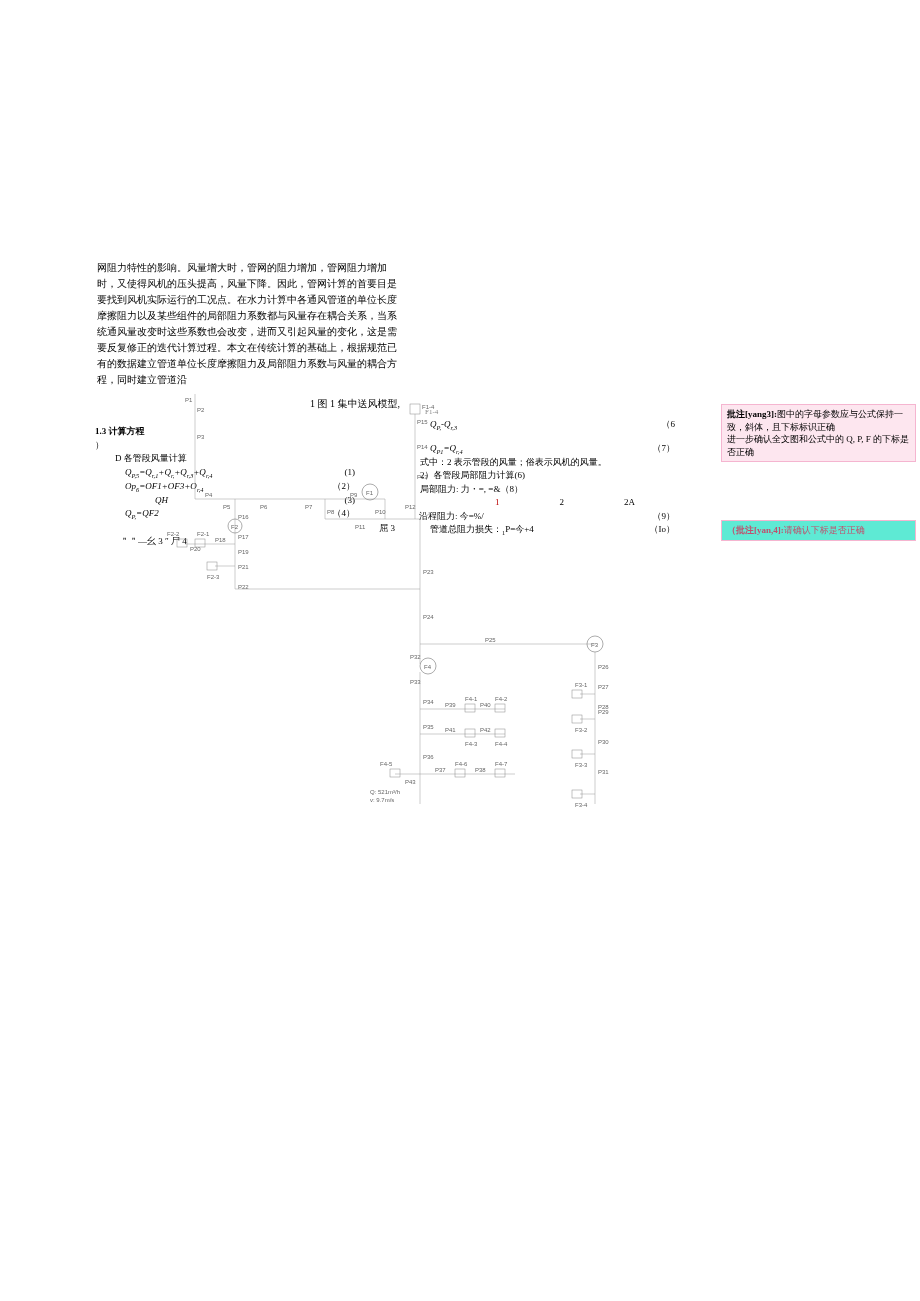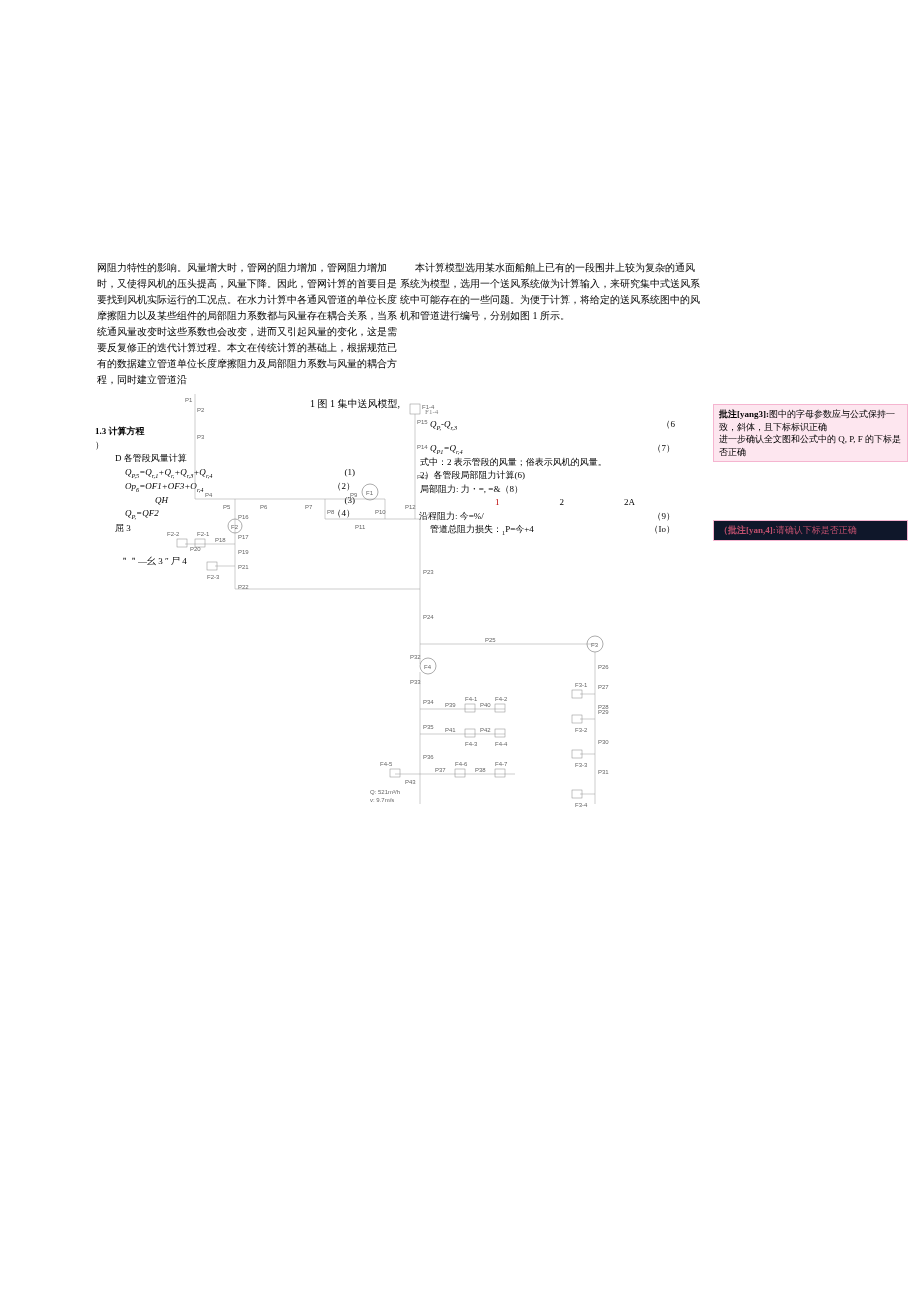--- a/index.html
+++ b/index.html
@@ -14,35 +14,34 @@
     .eq-left { left: 95px; top: 425px; width: 300px; }
     .eq-right { left: 415px; top: 407px; width: 300px; }
     .eq-row { display: flex; justify-content: space-between; padding-right: 40px; }
     .eq-row .lhs { font-style: italic; }
     .eq-row .num { }
     .diagram { position: absolute; left: 165px; top: 394px; width: 500px; height: 500px; }
     .diagram line { stroke: #999; stroke-width: 0.5; }
     .diagram text { font-size: 6px; fill: #666; font-family: sans-serif; }
     .diagram circle { fill: none; stroke: #888; stroke-width: 0.7; }
     .diagram rect { fill: none; stroke: #888; stroke-width: 0.5; }
-    .comment { position: absolute; right: 12px; width: 195px; font-size: 9px; padding: 3px 5px; line-height: 1.4; }
+    .comment { position: absolute; right: 4px; width: 195px; font-size: 9px; padding: 3px 5px; line-height: 1.4; }
     .c1 { top: 404px; background: #fde6ef; border: 1px solid #f5b5d0; }
-    .c2 { top: 520px; background: #0f172a; border: 1px solid #f5b5d0; color: #c0506e; }
+    .c2 { top: 520px; background: #5eead4; border: 1px solid #f5b5d0; color: #c0506e; }
     .comment .tag { font-weight: bold; }
     sub { font-size: 0.7em; }
   </style>
 </head>
 <body>
 
 <div class="page">
   <div class="col-left">
     <p>网阻力特性的影响。风量增大时，管网的阻力增加，管网阻力增加时，又使得风机的压头提高，风量下降。因此，管网计算的首要目是要找到风机实际运行的工况点。在水力计算中各通风管道的单位长度摩擦阻力以及某些组件的局部阻力系数都与风量存在耦合关系，当系统通风量改变时这些系数也会改变，进而又引起风量的变化，这是需要反复修正的迭代计算过程。本文在传统计算的基础上，根据规范已有的数据建立管道单位长度摩擦阻力及局部阻力系数与风量的耦合方程，同时建立管道沿</p>
   </div>
   <div class="col-right">
-    <p style="text-indent:1.5em;">本计算模型选用某水面船舶上已有的一段围井上较为复杂的通风系统为模型，选用一个送风系统做为计算输入，来研究集中式送风系统中可能存在的一些问题。为便于计算，将给定的送风系统图中的风机和管道进行编号，分别如图 1 所示。</p>
   </div>
 </div>
 
 <div class="figure-caption">1 图 1 集中送风模型,</div>
 
 <div class="eq-block eq-left">
   <div class="bold">1.3 计算方程</div>
   <div>）</div>
   <div style="margin-left:20px;">D 各管段风量计算</div>
   <div class="eq-row">
@@ -54,22 +53,22 @@
     <span class="num">（2）</span>
   </div>
   <div class="eq-row">
     <span class="lhs" style="margin-left:60px;">QH</span>
     <span class="num">(3)</span>
   </div>
   <div class="eq-row">
     <span class="lhs" style="margin-left:30px;"><span>Q</span><sub>P,</sub><span>=QF2</span></span>
     <span class="num">（4）</span>
   </div>
-  <div style="margin-left:20px;">屈 3</div>
-  <div style="margin-left:25px;margin-top:20px;">＂＂—幺 3 ″ 尸 4</div>
+  <div style="margin-left:20px;text-align:right;">屈 3</div>
+  <div style="margin-left:25px;">＂＂—幺 3 ″ 尸 4</div>
 </div>
 
 <div class="eq-block eq-right">
   <div style="margin-left:10px;font-size:7px;color:#888;">F1-4</div>
   <div class="eq-row">
     <span class="lhs" style="margin-left:15px;"><span>Q</span><sub>P,</sub><span>-Q</span><sub>r,3</sub></span>
     <span class="num">（6</span>
   </div>
   <div style="height:10px;"></div>
   <div class="eq-row">

